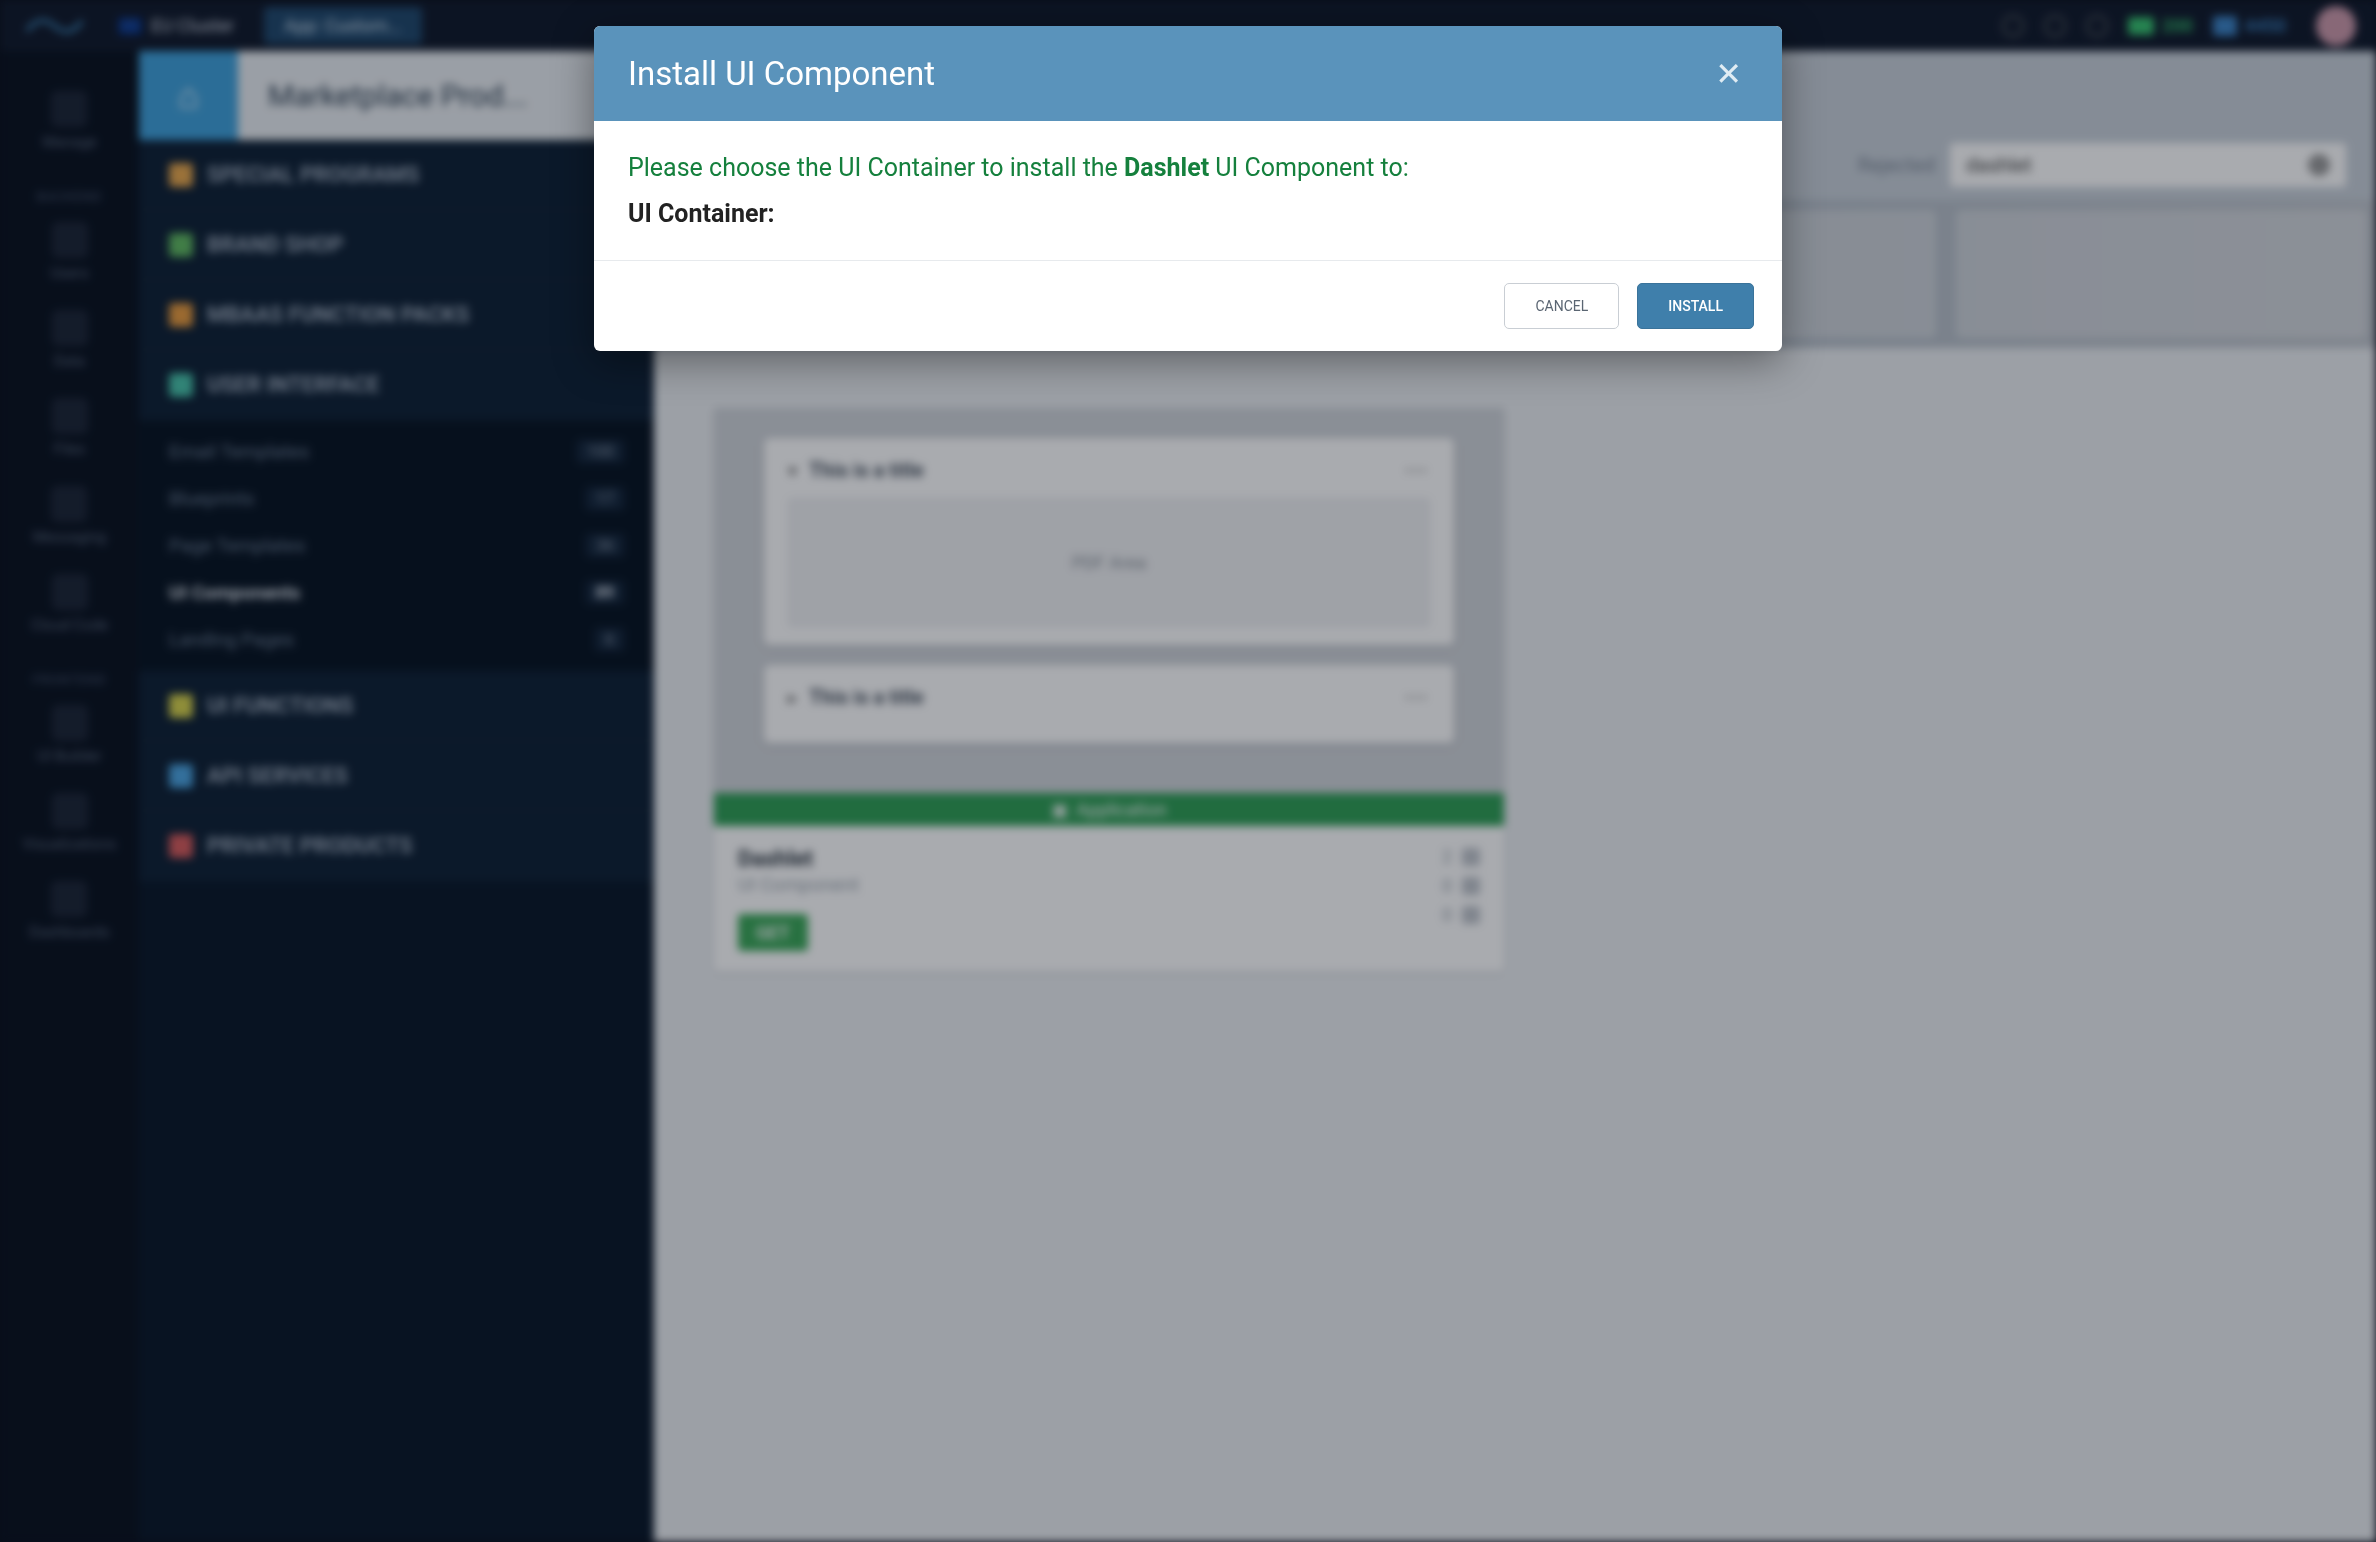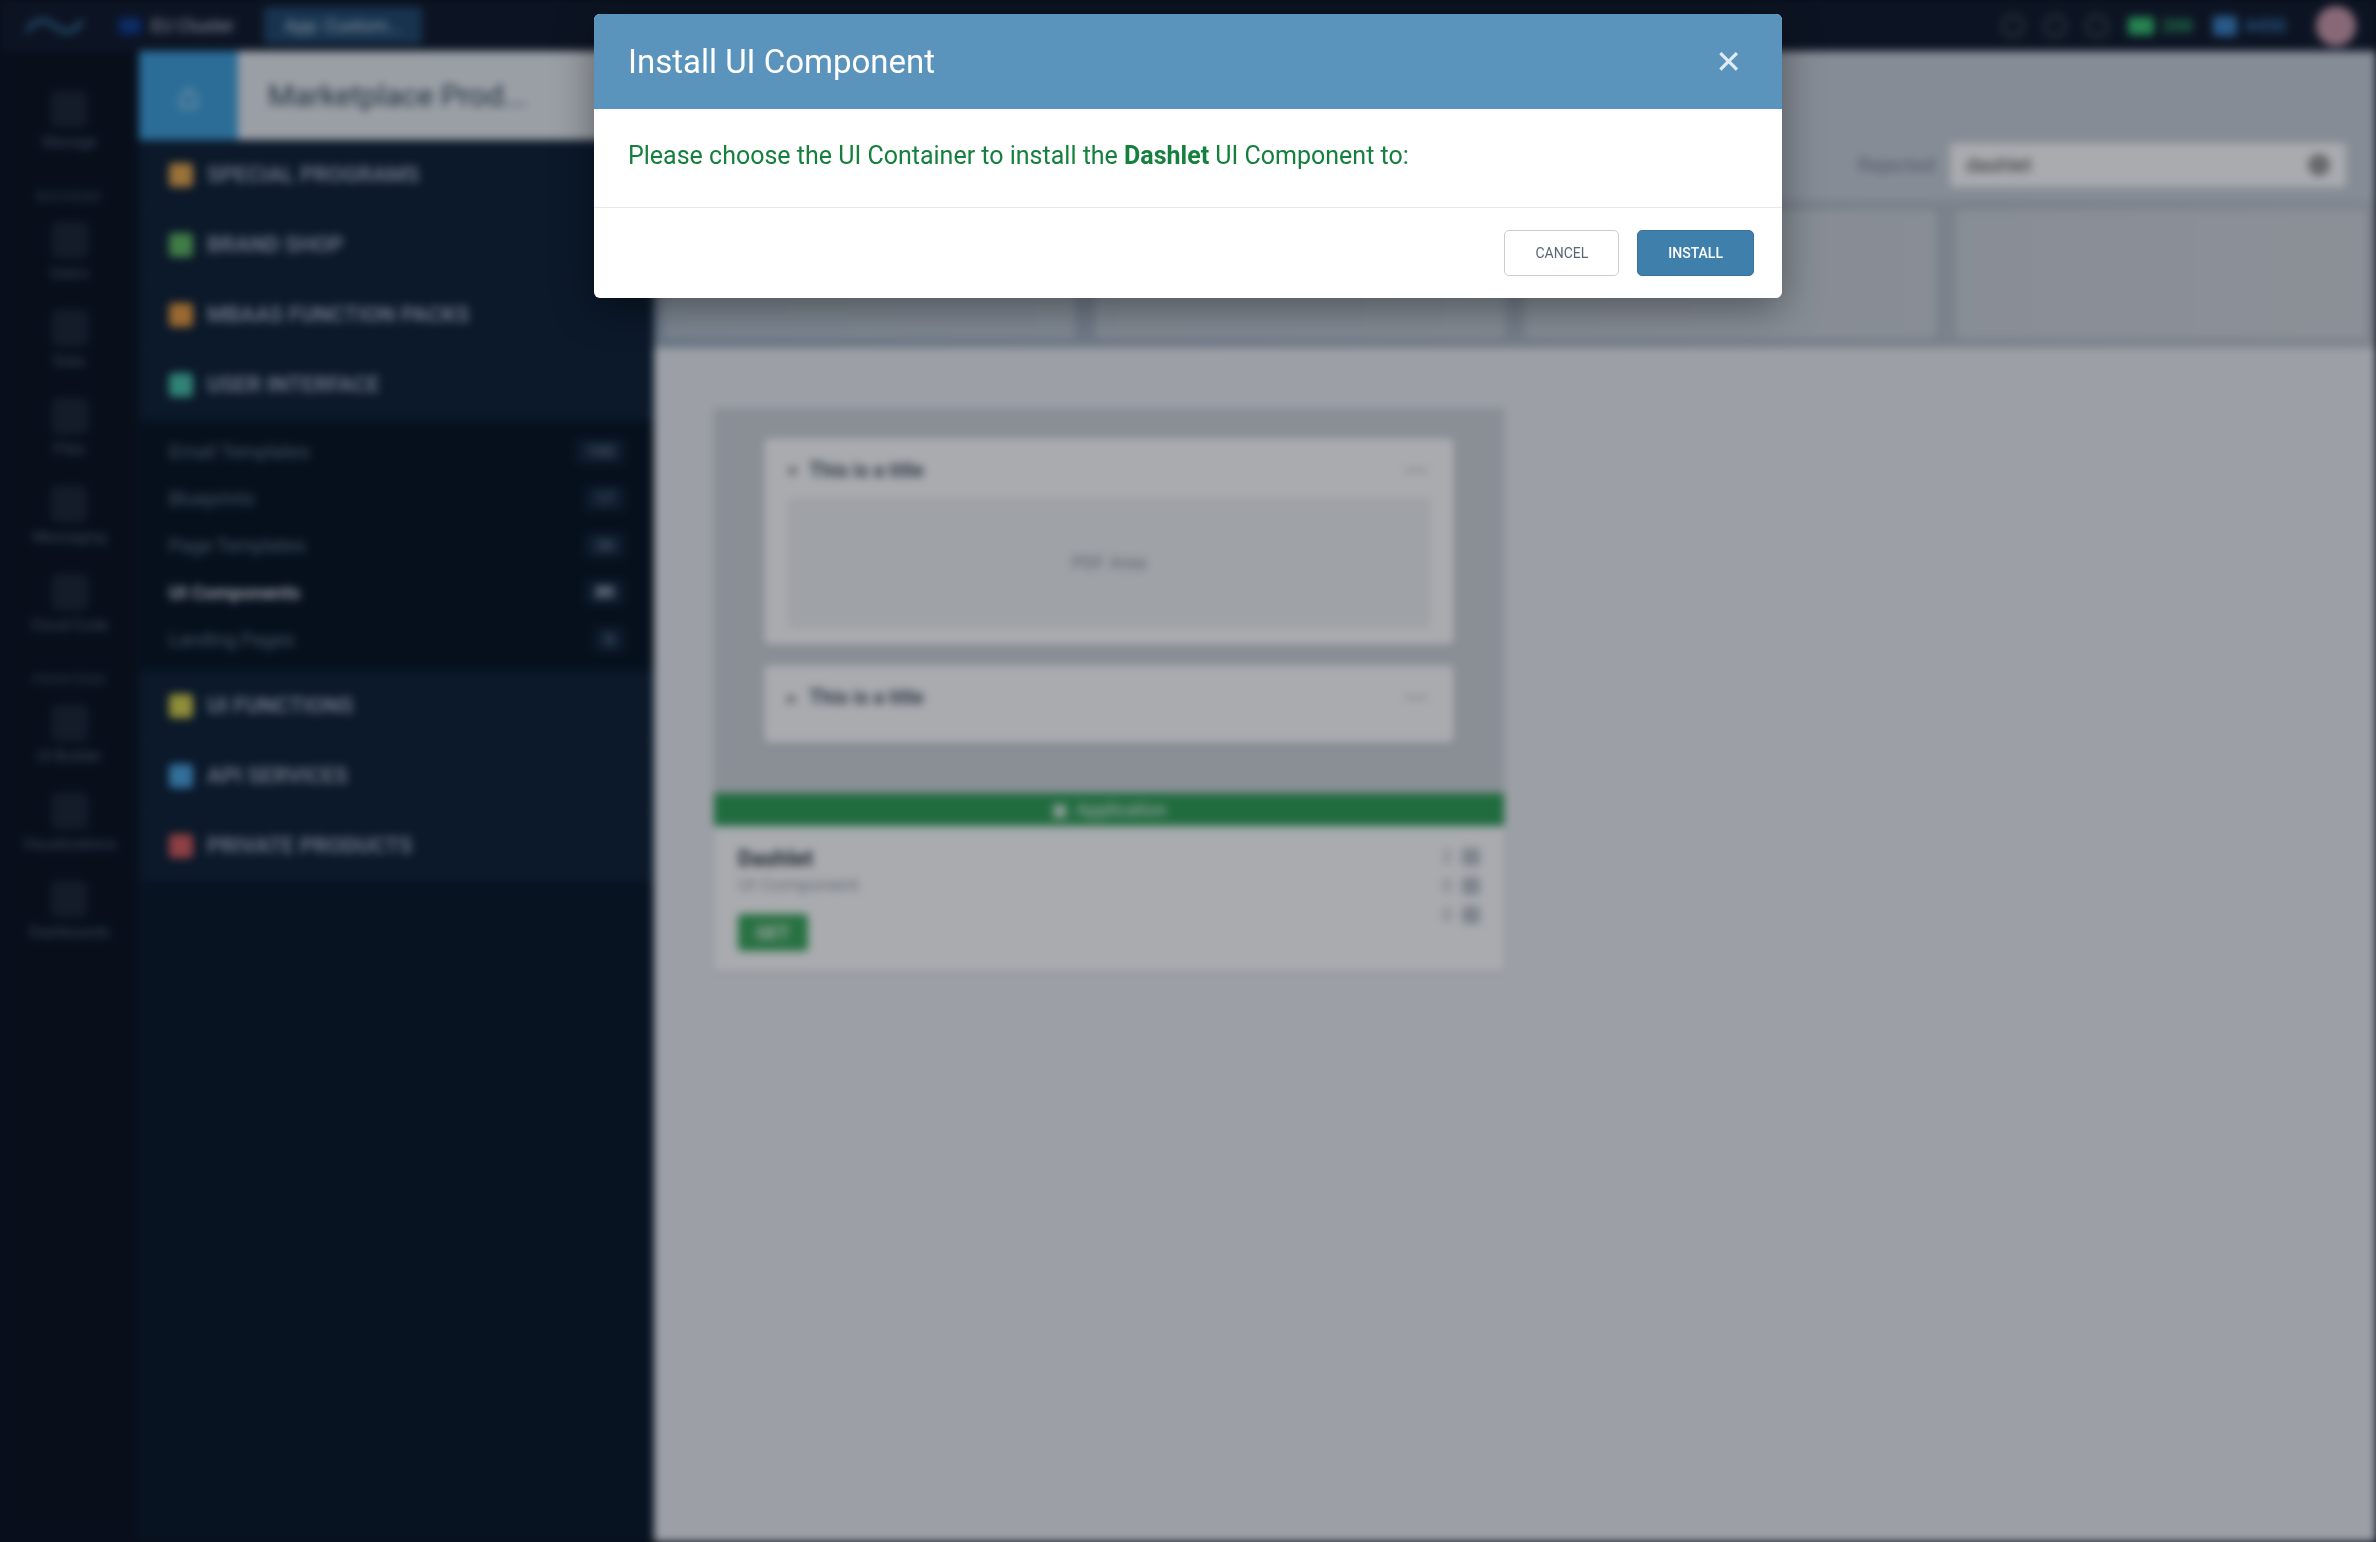--- a/index.html
+++ b/index.html
@@ -75,21 +75,21 @@
 .card .card-meta { padding:20px 24px; display:flex; justify-content:space-between;}
 .card .card-meta .left-meta .c-title { font-size:22px; font-weight:700; color:#2c3640;}
 .card .card-meta .left-meta .c-sub { font-size:19px; color:#9aa3ad; margin-top:2px;}
 .card .card-meta .left-meta .get-btn { margin-top:18px; background:#3aa757; color:white; padding:8px 18px; border-radius:4px; display:inline-block; font-size:18px; font-weight:600;}
 .card .card-meta .right-meta { text-align:right; color:#9aa3ad; font-size:18px; display:flex; flex-direction:column; gap:8px;}
 .card .card-meta .stat { display:flex; align-items:center; justify-content:flex-end; gap:10px;}
 .card .card-meta .stat .sicon { width:18px; height:18px; background:#c0c5cc; border-radius:3px;}
 
 
 .modal-overlay { position:absolute; top:0; left:0; width:100%; height:100%; background:rgba(10,15,25,0.35); display:flex; justify-content:center; align-items:flex-start;}
-.modal { width: 1188px; margin-top: 14px; background: #fff; border-radius: 6px; box-shadow: 0 10px 40px rgba(0,0,0,0.4); overflow:hidden;}
+.modal { width: 1188px; margin-top: 26px; background: #fff; border-radius: 6px; box-shadow: 0 10px 40px rgba(0,0,0,0.4); overflow:hidden;}
 .modal .modal-header { background:#5a93bb; color:#fff; padding:28px 34px; display:flex; align-items:center; justify-content:space-between;}
 .modal .modal-header .m-title { font-size:33px; font-weight:400;}
 .modal .modal-header .m-close { font-size:32px; color:#e0ecf3; cursor:pointer; padding:0 6px;}
 .modal .modal-body { padding:28px 34px 32px 34px;}
 .modal .modal-body .m-desc { font-size:25px; color:#15803d; line-height:1.5;}
 .modal .modal-body .m-desc b { font-weight:700; }
 .modal .modal-body .m-label { font-size:25px; font-weight:700; color:#222; margin-top:12px;}
 .modal .m-select { margin-top:12px; width:100%; border:1px solid #d4d9df; border-radius:5px; padding:16px 20px; font-size:25px; color:#333; display:flex; justify-content:space-between; align-items:center; background:#fff;}
 .modal .m-select .sel-caret { color:#c5cad0; font-size:18px;}
 .modal .modal-footer { border-top:1px solid #e7eaed; padding:22px 28px; display:flex; justify-content:flex-end; gap:18px;}
@@ -308,20 +308,21 @@
     <div class="modal-header">
       <div class="m-title">Install UI Component</div>
       <div class="m-close">
         <span>✕</span>
       </div>
     </div>
     <div class="modal-body">
       <div class="m-desc">
         <span>Please choose the UI Container to install the </span><b>Dashlet</b><span> UI Component to:</span>
       </div>
+      <div class="m-label">UI Container:</div>
     </div>
     <div class="modal-footer">
       <div class="btn btn-cancel">CANCEL</div>
       <div class="btn btn-install">INSTALL</div>
     </div>
   </div>
 </div>
 
 
 </body></html>

